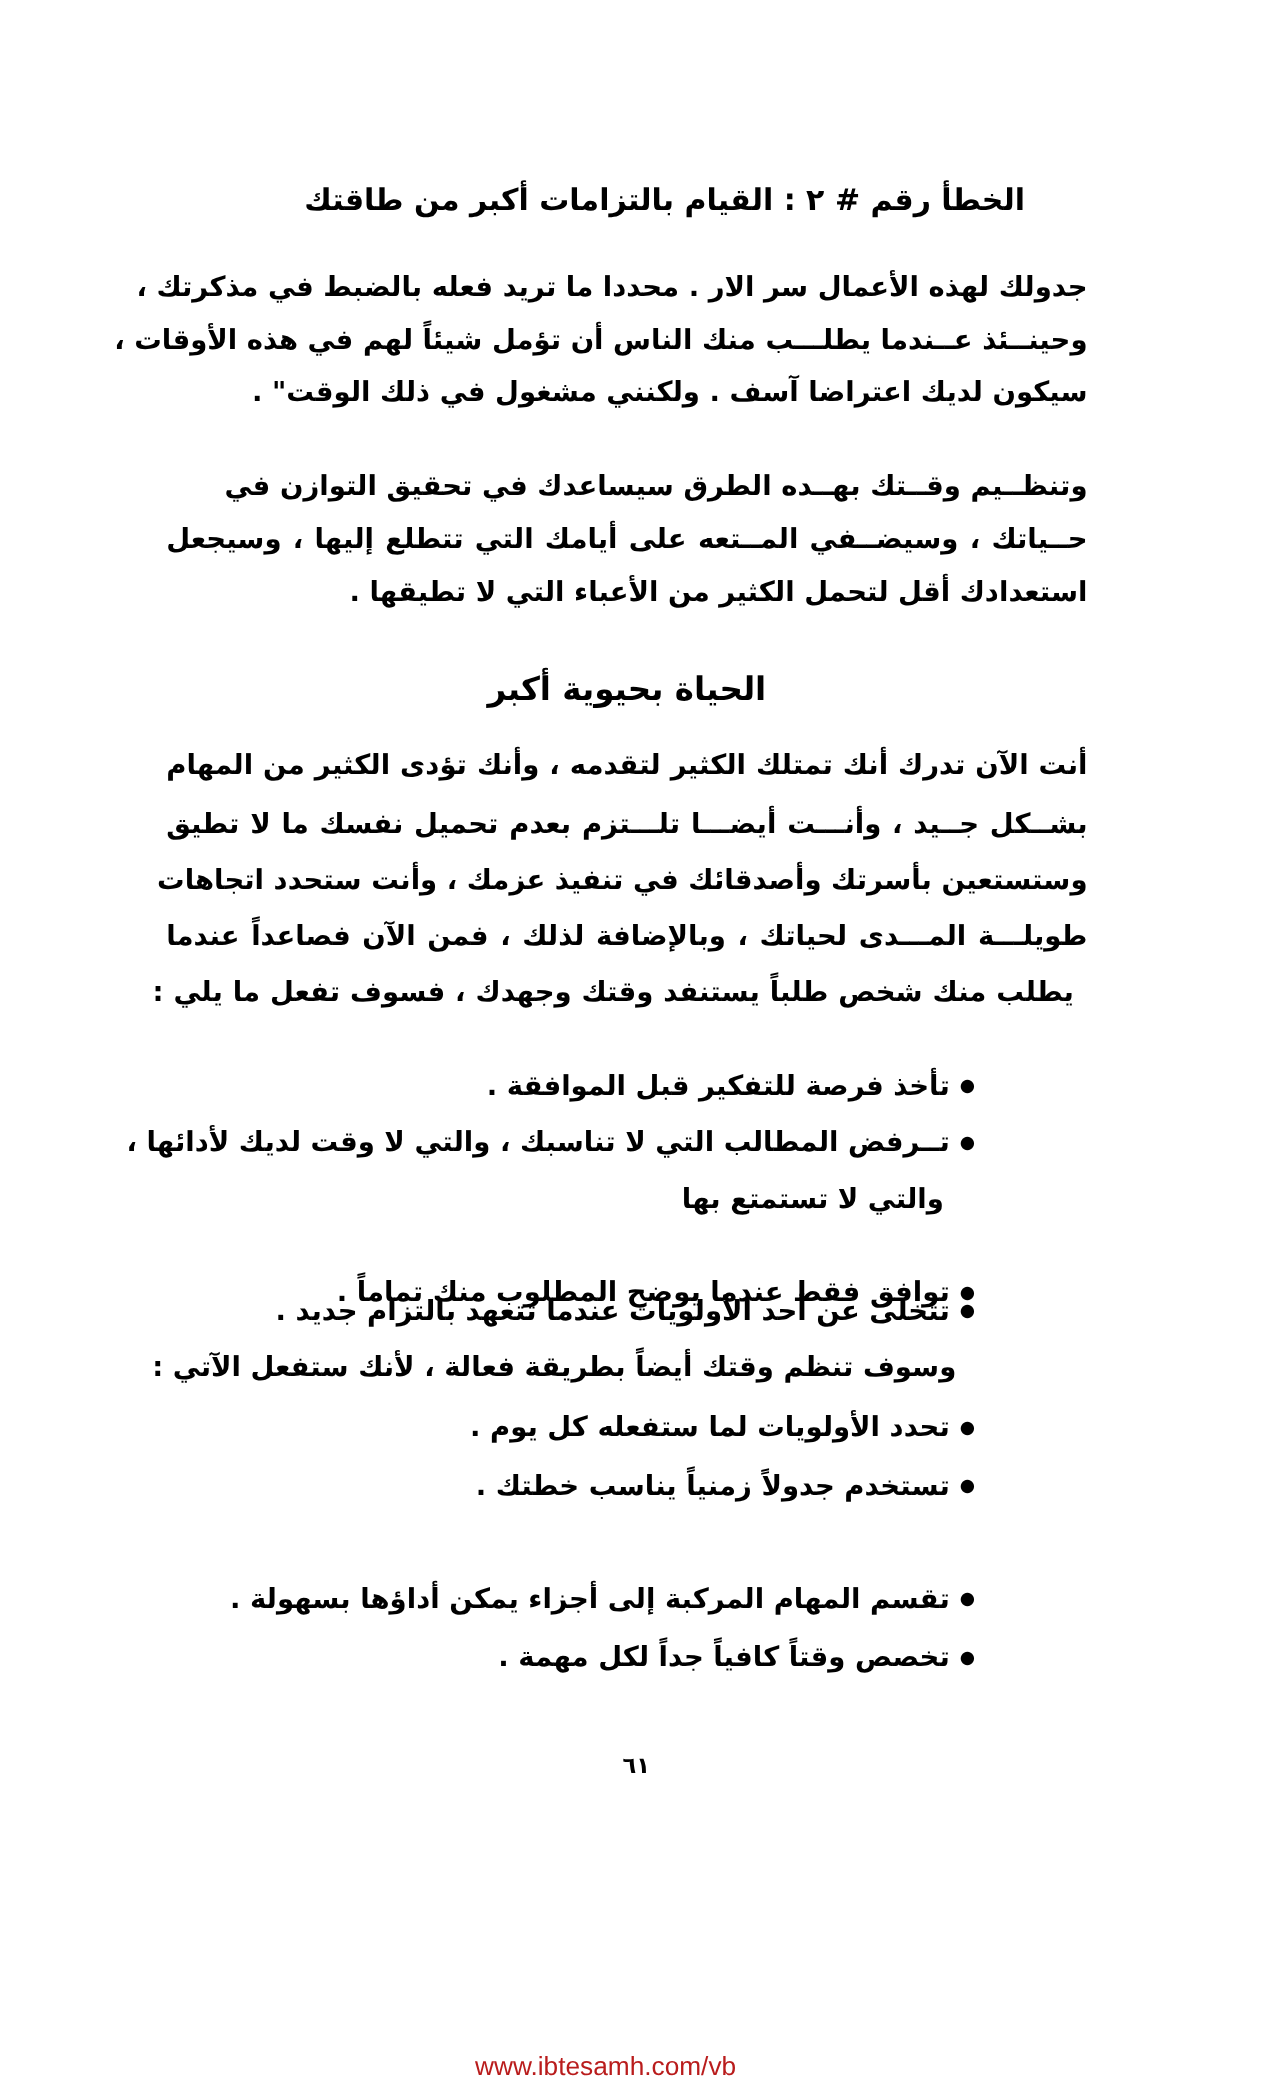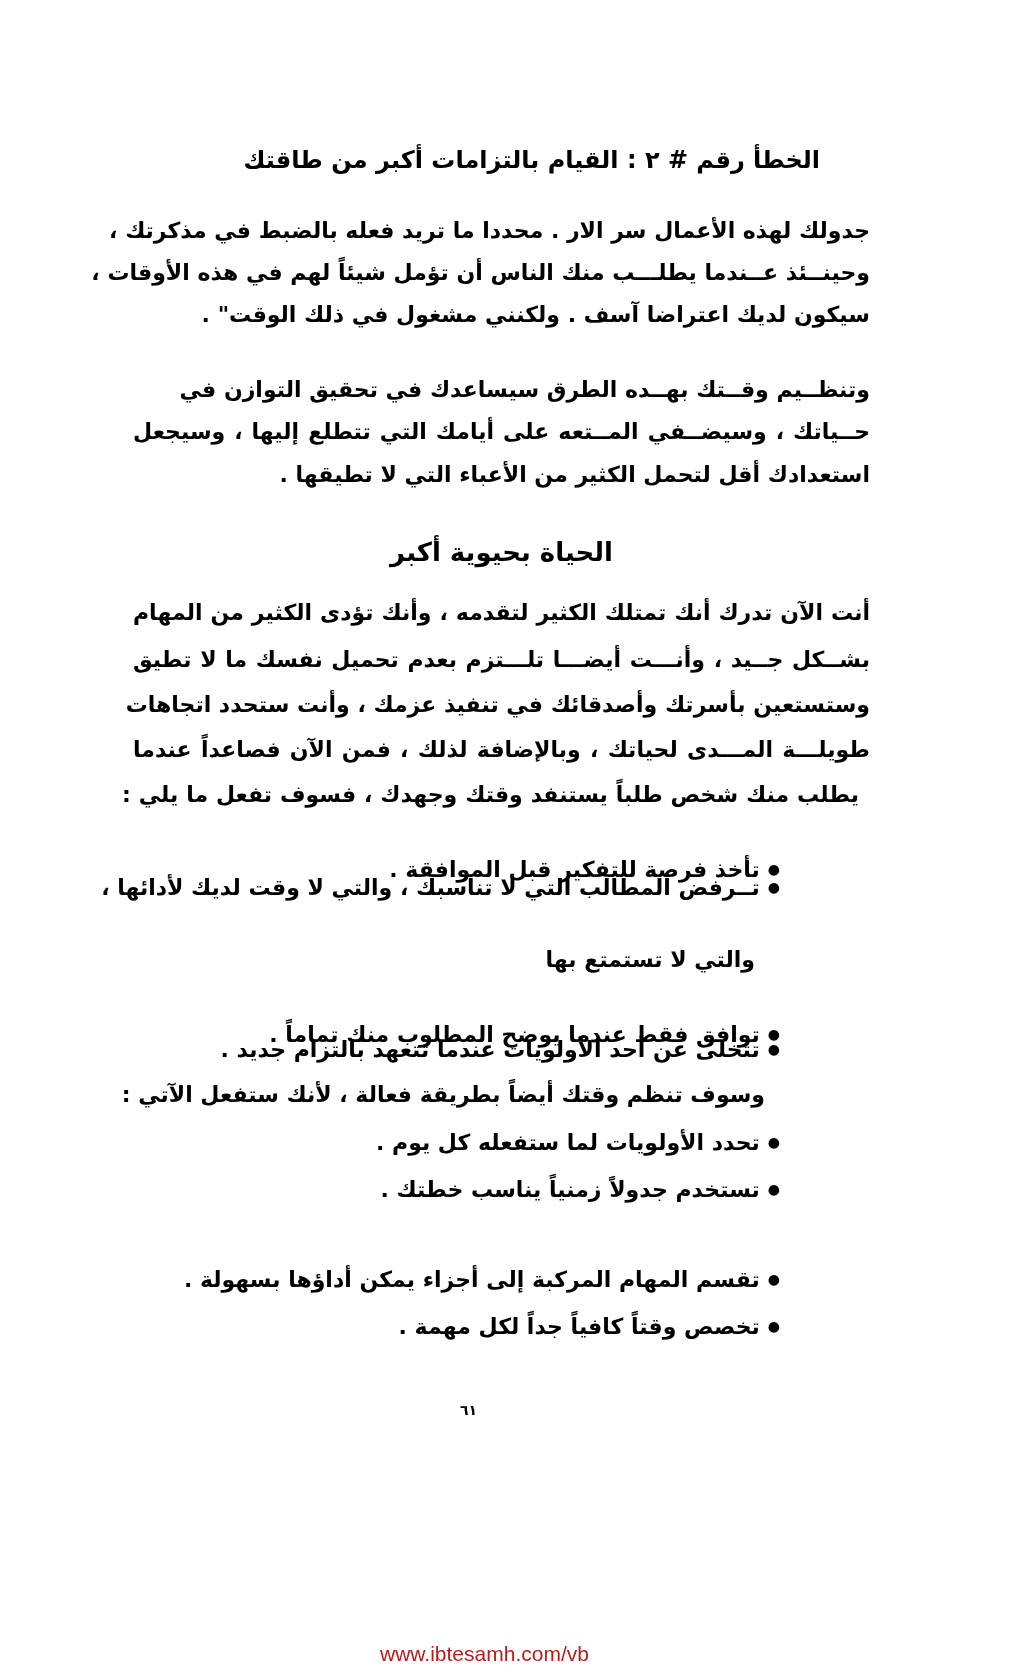--- a/index.html
+++ b/index.html
@@ -10,21 +10,21 @@
     }
     .page { position: absolute; left: 0; top: 0; width: 1020px; height: 1680px; }
     .line {
       position: absolute; direction: rtl; font-weight: bold; white-space: nowrap;
       font-size: 22px; line-height: 30px;
     }
     .just { text-align: justify; text-align-last: justify; }
     .title { font-size: 24px; }
     .heading { font-size: 26px; text-align: center; }
     .bullet::before { content: "\25CF"; font-size: 14px; margin-left: 8px; position: relative; top: -3px; }
-    .pagenum { position: absolute; font-weight: bold; font-size: 14px; text-align: left; }
+    .pagenum { position: absolute; font-weight: bold; font-size: 18px; text-align: right; }
     .watermark {
       position: absolute; font-family: "Liberation Sans", sans-serif;
       font-size: 21px; color: #b91c1c; 
     }
   </style>
 </head>
 <body>
 
 <div class="page">
 
@@ -40,21 +40,21 @@
 
   <div class="line heading" style="left:133px; width:737px; top:537px;">الحياة بحيوية أكبر</div>
 
   <div class="line just" style="left:133px; width:737px; top:598px;">أنت الآن تدرك أنك تمتلك الكثير لتقدمه ، وأنك تؤدى الكثير من المهام</div>
   <div class="line just" style="left:133px; width:737px; top:645px;">بشــكل جــيد ، وأنـــت أيضـــا تلـــتزم بعدم تحميل نفسك ما لا تطيق</div>
   <div class="line just" style="left:133px; width:737px; top:690px;">وستستعين بأسرتك وأصدقائك في تنفيذ عزمك ، وأنت ستحدد اتجاهات</div>
   <div class="line just" style="left:133px; width:737px; top:735px;">طويلـــة المـــدى لحياتك ، وبالإضافة لذلك ، فمن الآن فصاعداً عندما</div>
   <div class="line just" style="left:122px; width:737px; top:780px;">يطلب منك شخص طلباً يستنفد وقتك وجهدك ، فسوف تفعل ما يلي :</div>
 
   <div class="line bullet" style="right:240px; top:855px;">تأخذ فرصة للتفكير قبل الموافقة .</div>
-  <div class="line bullet" style="right:240px; top:873px;margin-left:20px;">تــرفض المطالب التي لا تناسبك ، والتي لا وقت لديك لأدائها ،</div>
+  <div class="line bullet" style="right:240px; top:900px;margin-left:20px;">تــرفض المطالب التي لا تناسبك ، والتي لا وقت لديك لأدائها ،</div>
   <div class="line" style="right:265px; top:945px;">والتي لا تستمتع بها</div>
   <div class="line bullet" style="right:240px; top:990px;margin-top:30px;">توافق فقط عندما يوضح المطلوب منك تماماً .</div>
   <div class="line bullet" style="right:240px; top:1035px;">تتخلى عن أحد الأولويات عندما تتعهد بالتزام جديد .</div>
 
   <div class="line" style="right:255px; top:1080px;">وسوف تنظم وقتك أيضاً بطريقة فعالة ، لأنك ستفعل الآتي :</div>
 
   <div class="line bullet" style="right:240px; top:1128px;margin-left:17px;">تحدد الأولويات لما ستفعله كل يوم .</div>
   <div class="line bullet" style="right:240px; top:1175px;">تستخدم جدولاً زمنياً يناسب خطتك .</div>
   <div class="line bullet" style="right:240px; top:1265px;">تقسم المهام المركبة إلى أجزاء يمكن أداؤها بسهولة .</div>
   <div class="line bullet" style="right:240px; top:1312px;">تخصص وقتاً كافياً جداً لكل مهمة .</div>

